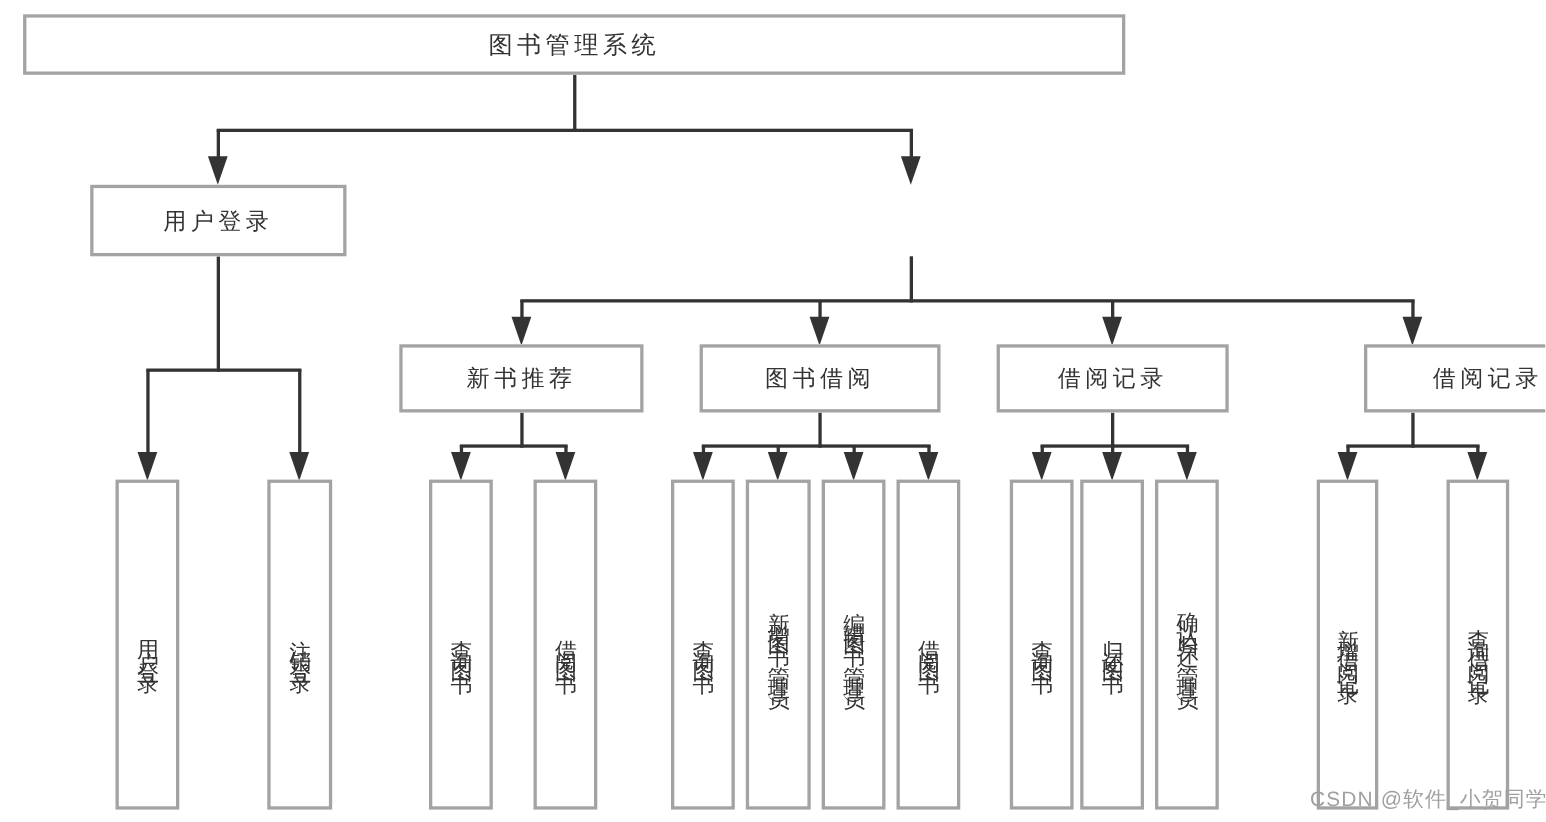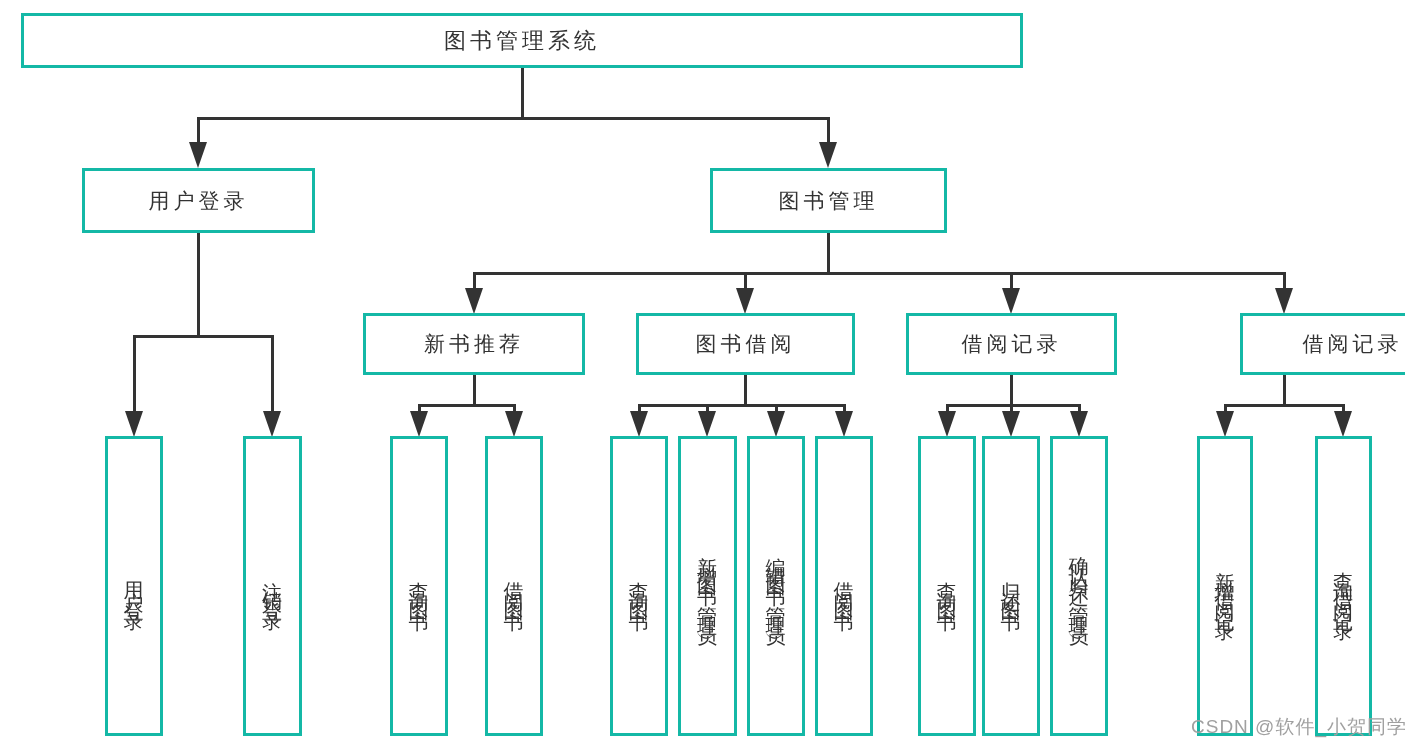--- a/index.html
+++ b/index.html
@@ -7,21 +7,21 @@
     position:relative;
     width:1405px;height:747px;
     background:#ffffff;
     font-family:"Liberation Sans","DejaVu Sans",sans-serif;
     overflow:hidden;
   }
   .box{
     position:absolute;
     box-sizing:border-box;
     background:#ffffff;
-    border:3px solid #14b8a6;
+    border:3px solid #a3a3a3;
     color:#333333;
     display:flex;
     align-items:center;
     justify-content:center;
     z-index:2;
   }
   .hbox{font-size:21px;letter-spacing:4px;}
   .root-box{font-size:22px;}
   .vbox{
     writing-mode:vertical-rl;
@@ -108,23 +108,20 @@
       <div class="arrow" style="left: 1334px; top: 411px;"></div>
     </div>
 
   <div class="box hbox root-box" style="left:21px;top:13px;width:1002px;height:55px">
     <span class="lbl">图书管理系统</span>
   </div>
 
   <div class="box hbox" style="left:82px;top:168px;width:233px;height:65px">
     <span class="lbl">用户登录</span>
   </div>
-  <div class="box hbox" style="left:710px;top:168px;width:237px;height:65px">
-    <span class="lbl">图书管理</span>
-  </div>
 
   <div class="box hbox" style="left:363px;top:313px;width:222px;height:62px">
     <span class="lbl">新书推荐</span>
   </div>
   <div class="box hbox" style="left:636px;top:313px;width:219px;height:62px">
     <span class="lbl">图书借阅</span>
   </div>
   <div class="box hbox" style="left:906px;top:313px;width:211px;height:62px">
     <span class="lbl">借阅记录</span>
   </div>

